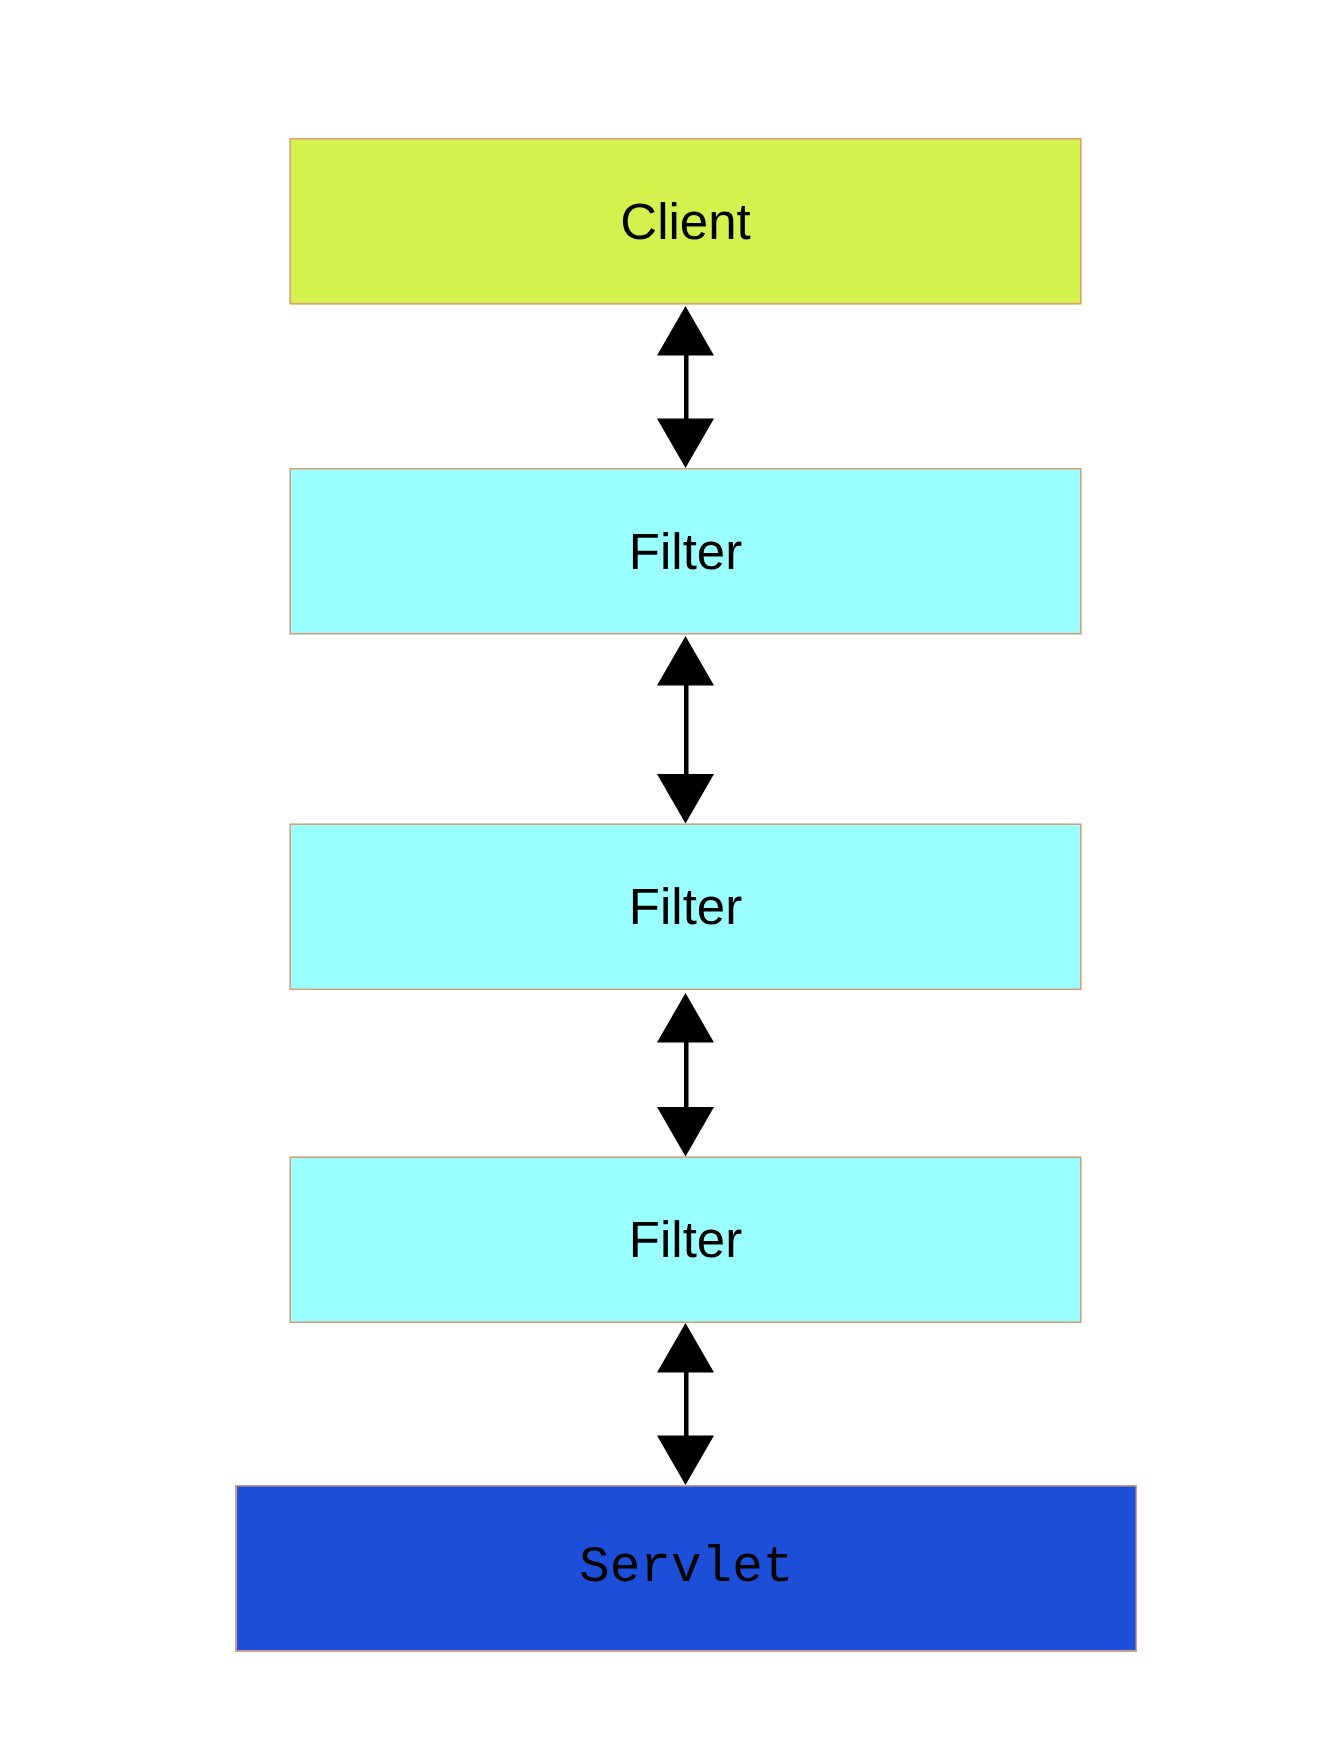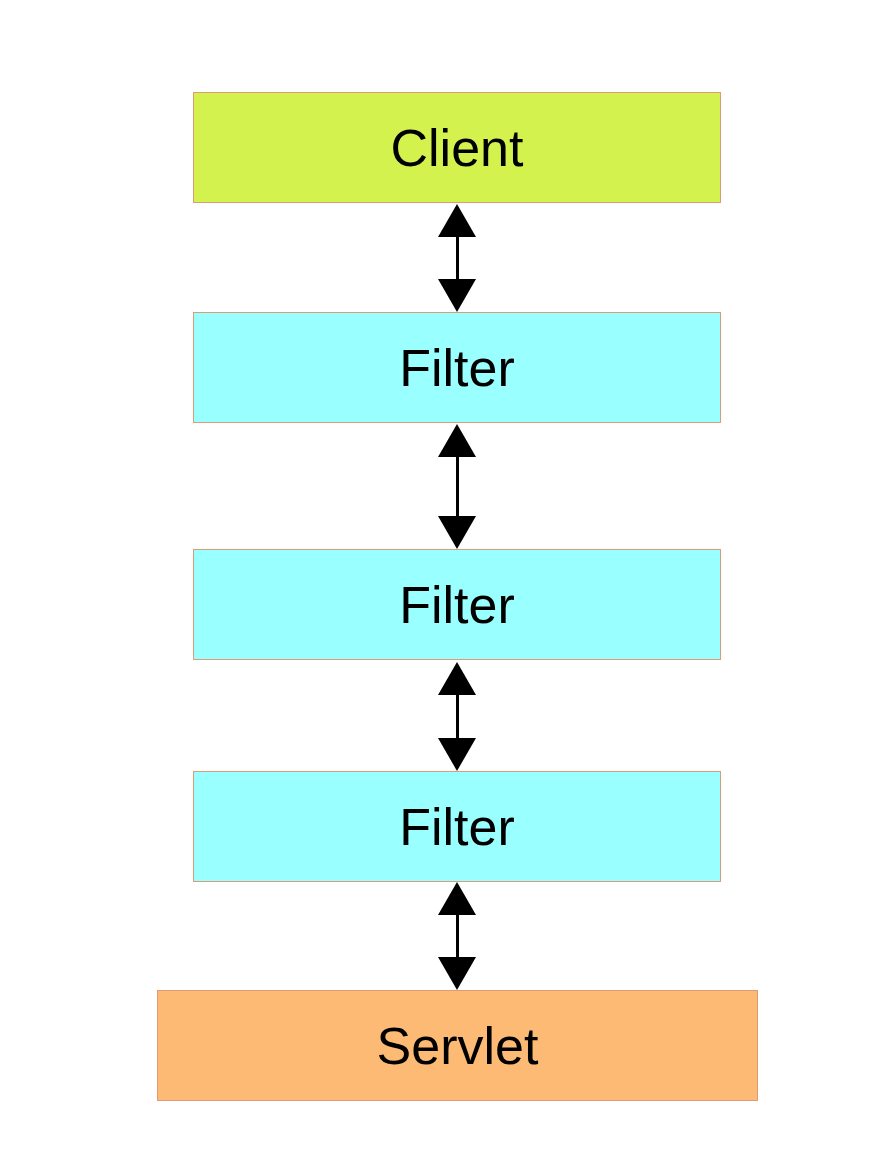--- a/index.html
+++ b/index.html
@@ -20,21 +20,21 @@
   }
   .node {
     position: absolute;
     box-sizing: border-box;
     border: 1.5px solid #dd9b78;
     display: flex;
     align-items: center;
     justify-content: center;
   }
   .node-label {
-    font-size: 52px;
+    font-size: 34px;
     line-height: 1;
     color: #000000;
     white-space: nowrap;
     user-select: none;
   }
   #node-client   { left: 193px; top: 92px;  width: 528px; height: 111px; }
   #node-filter-1 { left: 193px; top: 312px; width: 528px; height: 111px; }
   #node-filter-2 { left: 193px; top: 549px; width: 528px; height: 111px; }
   #node-filter-3 { left: 193px; top: 771px; width: 528px; height: 111px; }
   #node-servlet  { left: 157px; top: 990px; width: 601px; height: 111px; }
@@ -113,17 +113,17 @@
   <div class="node" id="node-filter-3" style="background-color: rgb(153, 255, 255); border-color: rgb(221, 155, 120);">
     <span class="node-label" style="color: rgb(0, 0, 0);">Filter</span>
   </div>
 
   <div class="arrow" id="arrow-4">
     <div class="head up" style="border-bottom-color: rgb(0, 0, 0);"></div>
     <div class="shaft" style="background-color: rgb(0, 0, 0);"></div>
     <div class="head down" style="border-top-color: rgb(0, 0, 0);"></div>
   </div>
 
-  <div class="node" id="node-servlet" style="background-color: #fdba74; border-color: rgb(221, 155, 120);">
+  <div class="node" id="node-servlet" style="background-color: #1d4ed8; border-color: rgb(221, 155, 120); font-family: Liberation Mono, monospace;">
     <span class="node-label" style="color: rgb(0, 0, 0);">Servlet</span>
   </div>
 
 </div>
 
 </body></html>

